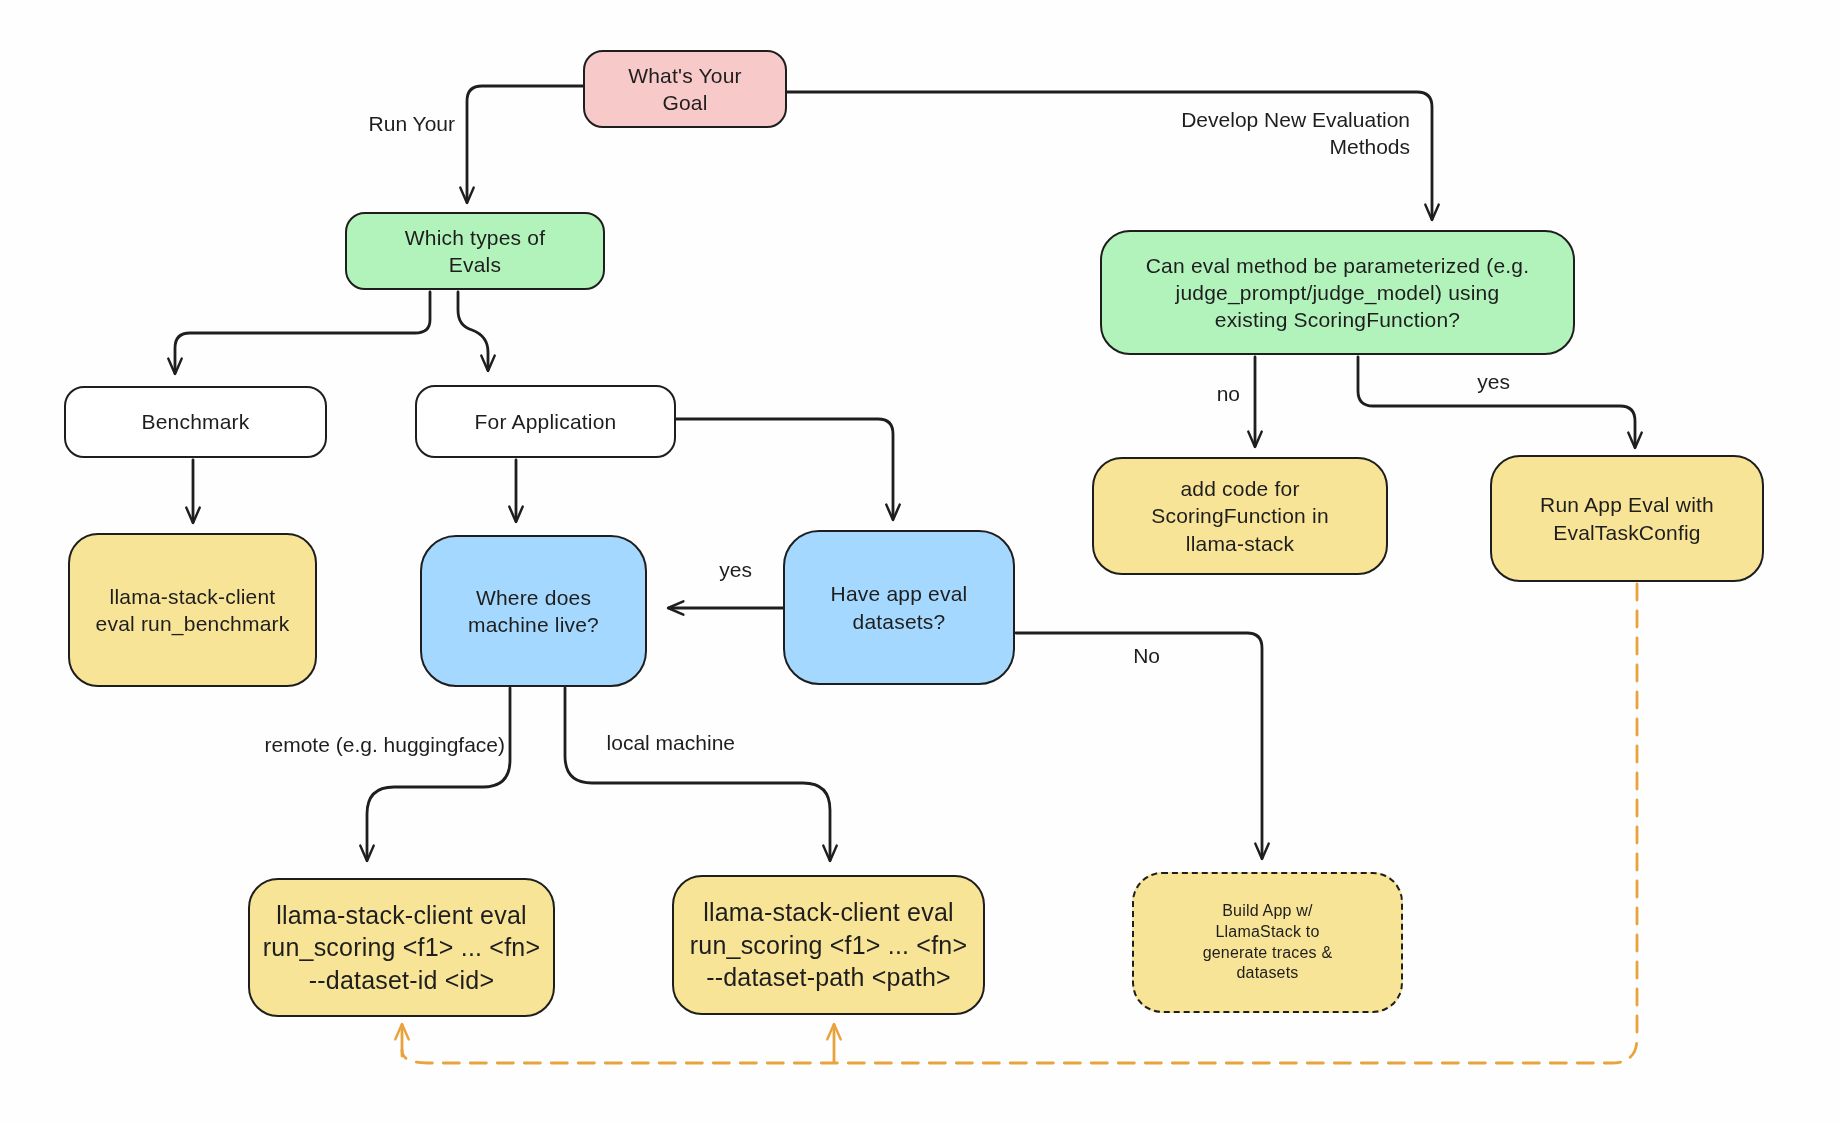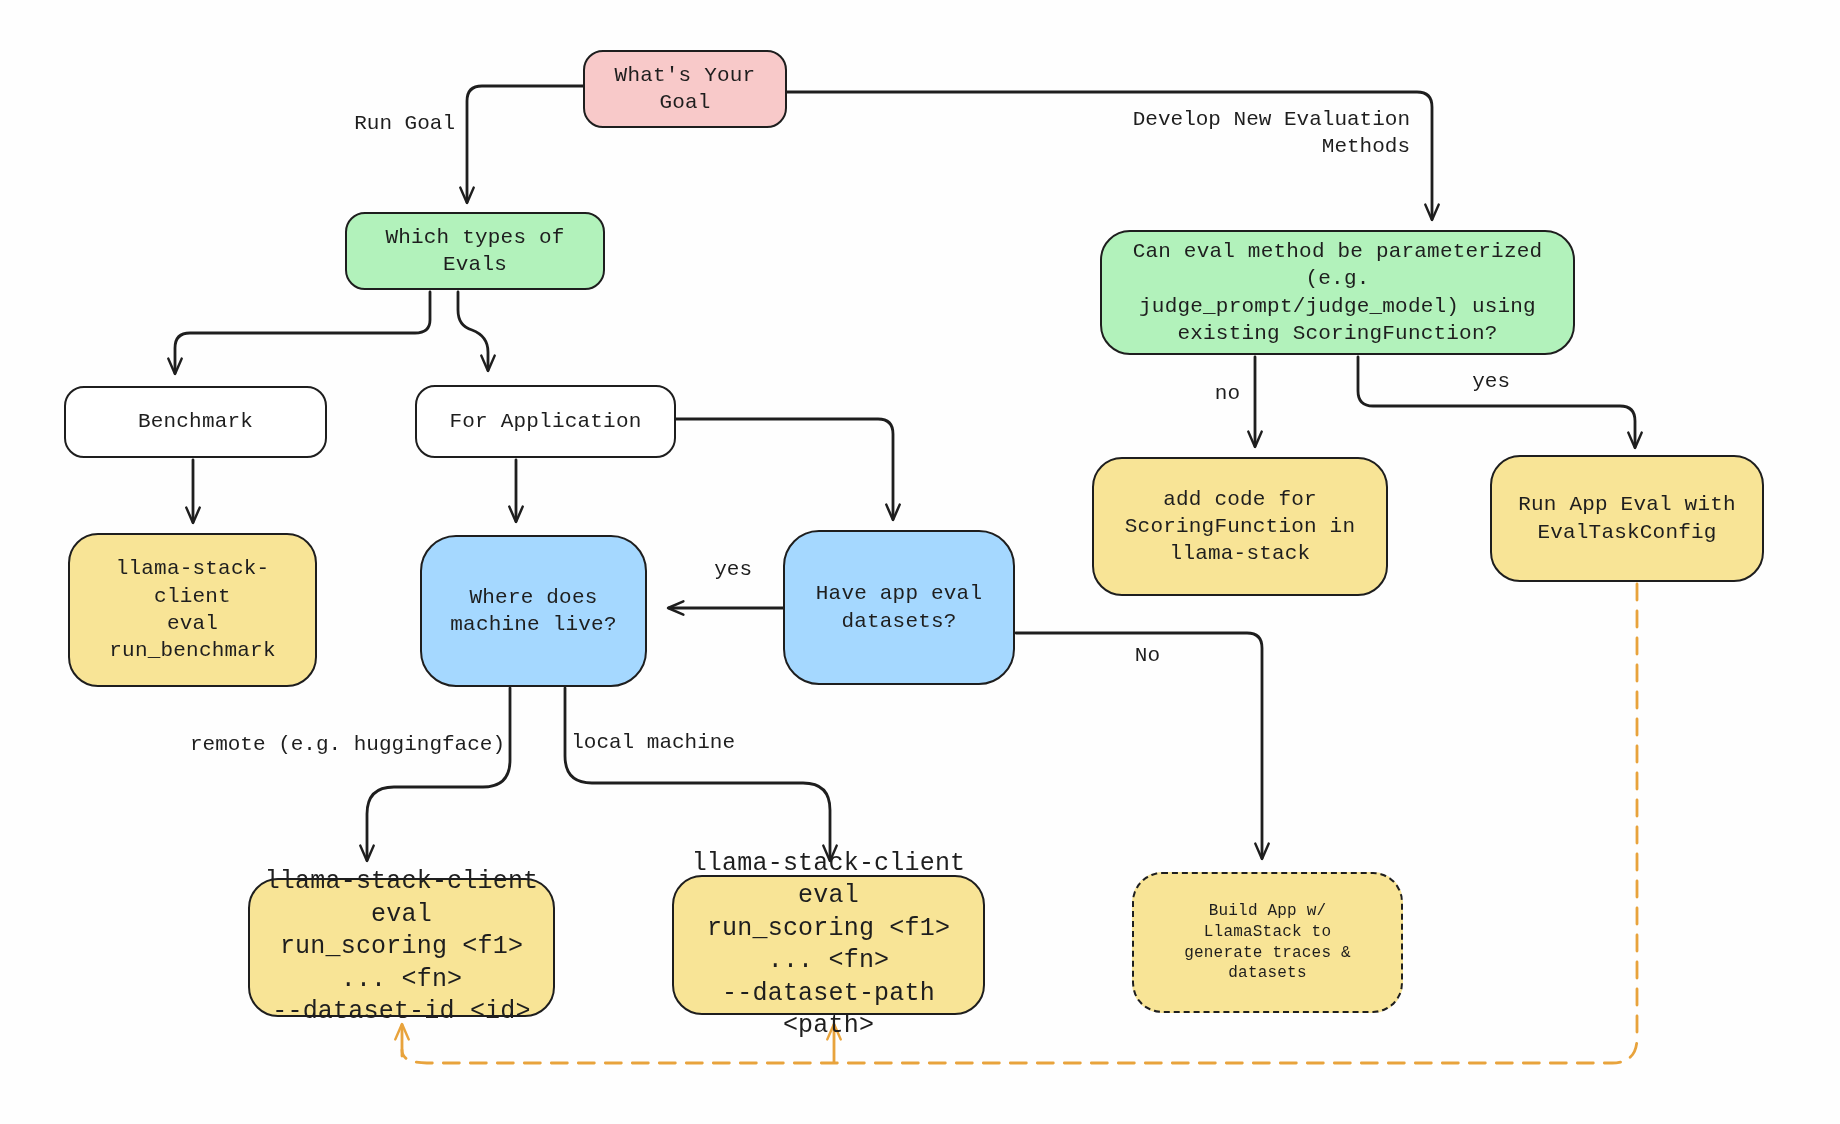--- a/index.html
+++ b/index.html
@@ -1,20 +1,20 @@
 <!DOCTYPE html>
 <html><head>
 <meta charset="utf-8">
 <style>
   html,body{margin:0;padding:0;background:#ffffff;}
   #canvas{
     position:relative;
     width:1840px;height:1124px;
     background:#fefefe;
-    font-family:Liberation Mono, monospace;
+    font-family:Liberation Sans, sans-serif;
     color:#1e1e1e;
     overflow:hidden;
   }
   #edges{position:absolute;left:0;top:0;width:1840px;height:1124px;}
   .node{
     position:absolute;
     display:flex;align-items:center;justify-content:center;
     text-align:center;
     border:2.6px solid #1e1e1e;
     border-radius:30px;
@@ -90,41 +90,41 @@
 
   <div class="node" style="left: 68px; top: 533px; width: 249px; height: 154px; background: rgb(248, 228, 150);">llama-stack-client
 eval run_benchmark</div>
 
   <div class="node" style="left: 420px; top: 535px; width: 227px; height: 152px; border-radius: 36px; background: rgb(165, 216, 255);">Where does
 machine live?</div>
 
   <div class="node" style="left: 783px; top: 530px; width: 232px; height: 155px; border-radius: 36px; background: rgb(165, 216, 255);">Have app eval
 datasets?</div>
 
-  <div class="node" style="left: 1092px; top: 457px; width: 296px; height: 139px; background: rgb(248, 228, 150);">add code for
+  <div class="node" style="left: 1092px; top: 457px; width: 296px; height: 118px; background: rgb(248, 228, 150);">add code for
 ScoringFunction in
 llama-stack</div>
 
   <div class="node" style="left: 1490px; top: 455px; width: 274px; height: 127px; background: rgb(248, 228, 150);">Run App Eval with
 EvalTaskConfig</div>
 
   <div class="node code" style="left: 248px; top: 878px; width: 307px; height: 139px; background: rgb(248, 228, 150);">llama-stack-client eval
 run_scoring &lt;f1&gt; ... &lt;fn&gt;
 --dataset-id &lt;id&gt;</div>
 
   <div class="node code" style="left: 672px; top: 875px; width: 313px; height: 140px; background: rgb(248, 228, 150);">llama-stack-client eval
 run_scoring &lt;f1&gt; ... &lt;fn&gt;
 --dataset-path &lt;path&gt;</div>
 
   <div class="node dashed" style="left: 1132px; top: 872px; width: 271px; height: 141px; font-size: 16px; background: rgb(248, 228, 150);">Build App w/
 LlamaStack to
 generate traces &amp;
 datasets</div>
 
-  <div class="edge-label right" style="left:315px;top:110px;width:140px;">Run Goal</div>
+  <div class="edge-label right" style="left:315px;top:110px;width:140px;">Run Your</div>
 
   <div class="edge-label" style="left:1100px;top:106px;width:310px;">Develop New Evaluation
 Methods</div>
 
   <div class="edge-label" style="left:1190px;top:380px;width:50px;">no</div>
 
   <div class="edge-label" style="left:1450px;top:368px;width:60px;">yes</div>
 
   <div class="edge-label" style="left:692px;top:556px;width:60px;">yes</div>
 

